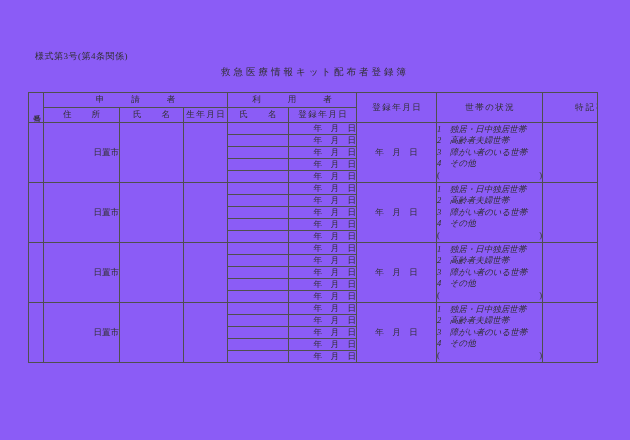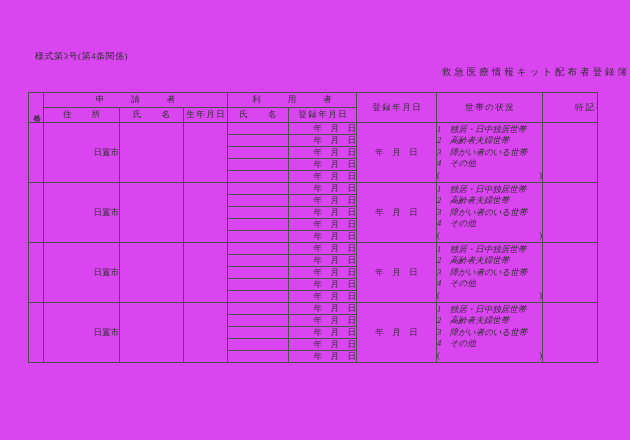--- a/index.html
+++ b/index.html
@@ -10,36 +10,36 @@
     height: 440px;
     overflow: hidden;
     font-family: "Liberation Serif", "DejaVu Serif", serif;
     color: #2f2f2f;
     -webkit-font-smoothing: antialiased;
   }
   .page {
     position: relative;
     width: 630px;
     height: 440px;
-    background: #d946ef;
+    background: #8b5cf6;
   }
   .form-number {
     position: absolute;
     left: 35px;
     top: 50px;
     font-size: 9px;
     letter-spacing: 0.5px;
     white-space: nowrap;
   }
   .doc-title {
     position: absolute;
     left: 0;
     right: 0;
     top: 66px;
-    text-align: right;
+    text-align: center;
     font-size: 9.5px;
     letter-spacing: 3px;
     white-space: nowrap;
   }
   table.reg-table {
     position: absolute;
     left: 28px;
     top: 92px;
     border-collapse: collapse;
     table-layout: fixed;

